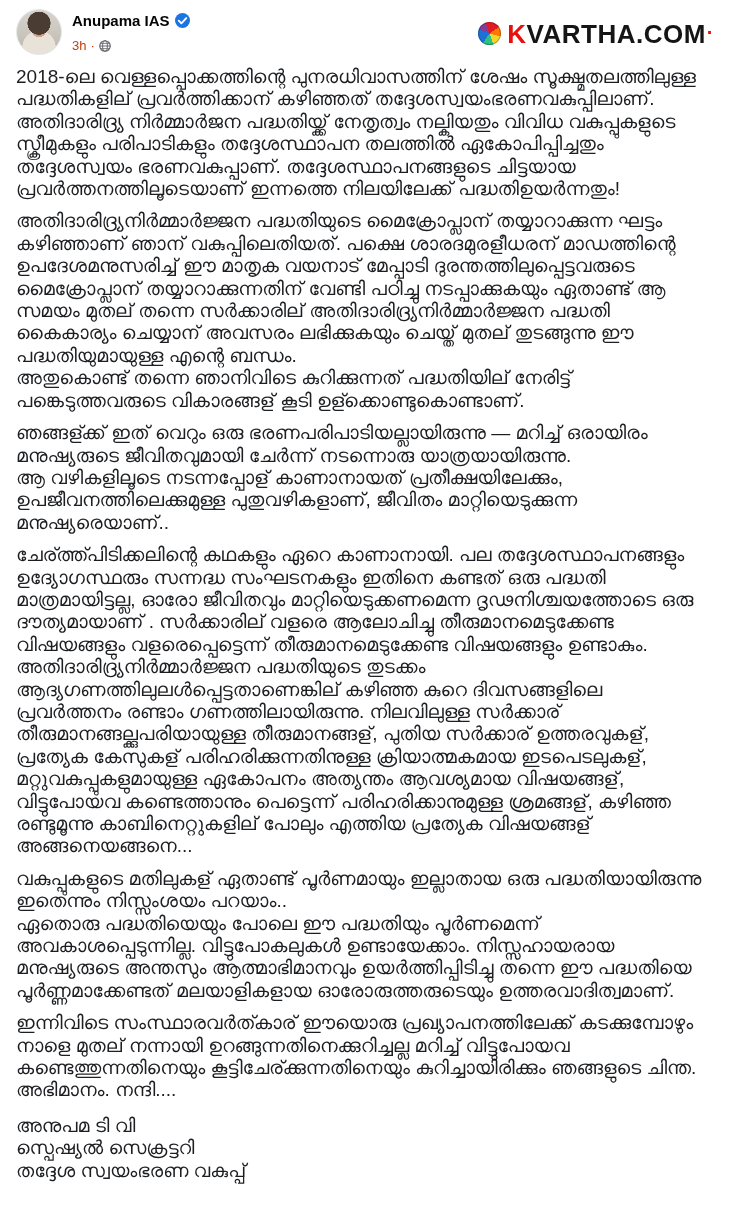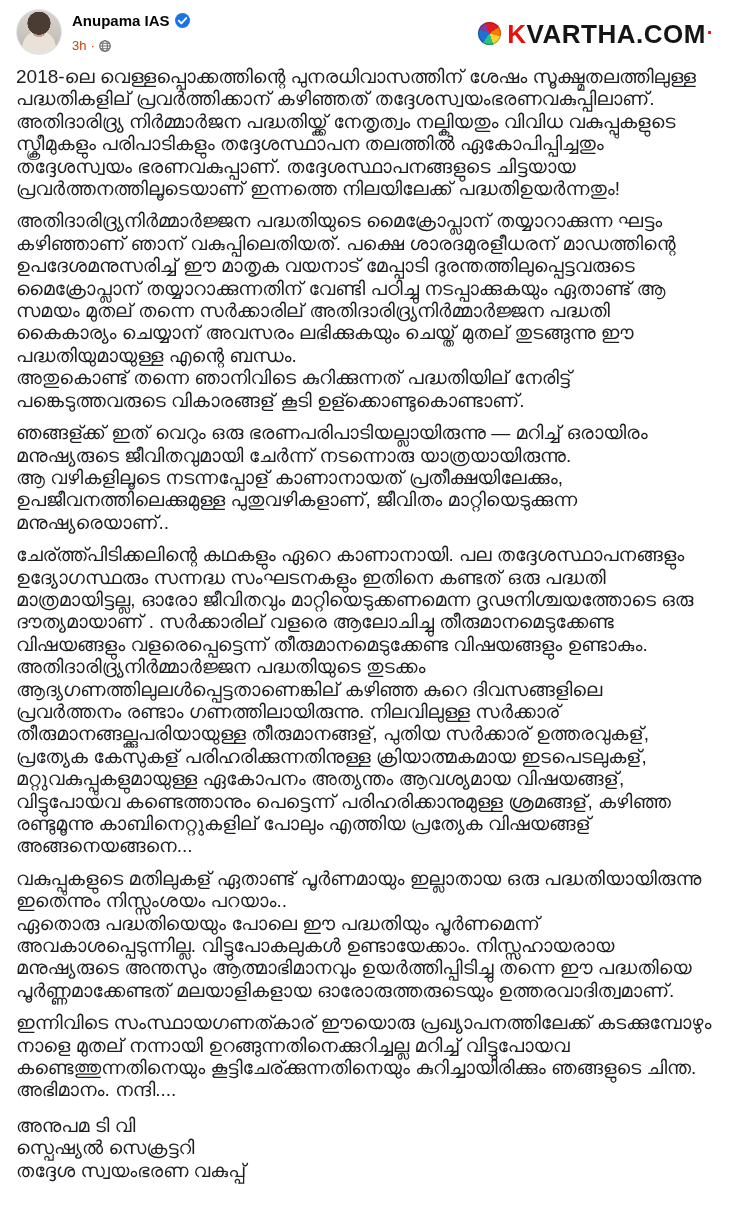--- a/index.html
+++ b/index.html
@@ -165,20 +165,20 @@
   <div class="post-body">
     <p>2018-ലെ വെള്ളപ്പൊക്കത്തിന്റെ പുനരധിവാസത്തിന് ശേഷം സൂക്ഷ്മതലത്തിലുള്ള പദ്ധതികളില് പ്രവർത്തിക്കാന് കഴിഞ്ഞത് തദ്ദേശസ്വയംഭരണവകുപ്പിലാണ്. അതിദാരിദ്ര്യ നിർമ്മാർജന പദ്ധതിയ്ക്ക് നേതൃത്വം നല്കിയതും വിവിധ വകുപ്പുകളുടെ സ്ക്രീമുകളും പരിപാടികളും തദ്ദേശസ്ഥാപന തലത്തിൽ ഏകോപിപ്പിച്ചതും തദ്ദേശസ്വയം ഭരണവകുപ്പാണ്. തദ്ദേശസ്ഥാപനങ്ങളുടെ ചിട്ടയായ പ്രവർത്തനത്തിലൂടെയാണ് ഇന്നത്തെ നിലയിലേക്ക് പദ്ധതിഉയർന്നതും!</p>
     <p>അതിദാരിദ്ര്യനിർമ്മാർജ്ജന പദ്ധതിയുടെ മൈക്രോപ്ലാന് തയ്യാറാക്കുന്ന ഘട്ടം കഴിഞ്ഞാണ് ഞാന് വകുപ്പിലെതിയത്. പക്ഷെ ശാരദമുരളീധരന് മാഡത്തിന്റെ ഉപദേശമനുസരിച്ച് ഈ മാതൃക വയനാട് മേപ്പാടി ദുരന്തത്തിലുപ്പെട്ടവരുടെ മൈക്രോപ്ലാന് തയ്യാറാക്കുന്നതിന് വേണ്ടി പഠിച്ചു നടപ്പാക്കുകയും ഏതാണ്ട് ആ സമയം മുതല് തന്നെ സർക്കാരില് അതിദാരിദ്ര്യനിർമ്മാർജ്ജന പദ്ധതി കൈകാര്യം ചെയ്യാന് അവസരം ലഭിക്കുകയും ചെയ്ത് മുതല് തുടങ്ങുന്നു ഈ പദ്ധതിയുമായുള്ള എന്റെ ബന്ധം.
 അതുകൊണ്ട് തന്നെ ഞാനിവിടെ കുറിക്കുന്നത് പദ്ധതിയില് നേരിട്ട് പങ്കെടുത്തവരുടെ വികാരങ്ങള് കൂടി ഉള്ക്കൊണ്ടുകൊണ്ടാണ്.</p>
     <p>ഞങ്ങള്ക്ക് ഇത് വെറും ഒരു ഭരണപരിപാടിയല്ലായിരുന്നു — മറിച്ച് ഒരായിരം മനുഷ്യരുടെ ജീവിതവുമായി ചേർന്ന് നടന്നൊരു യാത്രയായിരുന്നു.
 ആ വഴികളിലൂടെ നടന്നപ്പോള് കാണാനായത് പ്രതീക്ഷയിലേക്കും, ഉപജീവനത്തിലെക്കുമുള്ള പുതുവഴികളാണ്, ജീവിതം മാറ്റിയെടുക്കുന്ന മനുഷ്യരെയാണ്..</p>
     <p>ചേര്ത്ത്പിടിക്കലിന്റെ കഥകളും ഏറെ കാണാനായി. പല തദ്ദേശസ്ഥാപനങ്ങളും ഉദ്യോഗസ്ഥരും സന്നദ്ധ സംഘടനകളും ഇതിനെ കണ്ടത് ഒരു പദ്ധതി മാത്രമായിട്ടല്ല, ഓരോ ജീവിതവും മാറ്റിയെടുക്കണമെന്ന ദൃഢനിശ്ചയത്തോടെ ഒരു ദൗത്യമായാണ് . സർക്കാരില് വളരെ ആലോചിച്ചു തീരുമാനമെടുക്കേണ്ട വിഷയങ്ങളും വളരെപ്പെട്ടെന്ന് തീരുമാനമെടുക്കേണ്ട വിഷയങ്ങളും ഉണ്ടാകും.
 അതിദാരിദ്ര്യനിർമ്മാർജ്ജന പദ്ധതിയുടെ തുടക്കം ആദ്യഗണത്തിലുലൾപ്പെട്ടതാണെങ്കില് കഴിഞ്ഞ കുറെ ദിവസങ്ങളിലെ പ്രവർത്തനം രണ്ടാം ഗണത്തിലായിരുന്നു. നിലവിലുള്ള സർക്കാര് തീരുമാനങ്ങല്ക്കുപരിയായുള്ള തീരുമാനങ്ങള്, പുതിയ സർക്കാര് ഉത്തരവുകള്, പ്രത്യേക കേസുകള് പരിഹരിക്കുന്നതിനുള്ള ക്രിയാത്മകമായ ഇടപെടലുകള്, മറ്റുവകുപ്പുകളുമായുള്ള ഏകോപനം അത്യന്തം ആവശ്യമായ വിഷയങ്ങള്, വിട്ടുപോയവ കണ്ടെത്താനും പെട്ടെന്ന് പരിഹരിക്കാനുമുള്ള ശ്രമങ്ങള്, കഴിഞ്ഞ രണ്ടുമൂന്നു കാബിനെറ്റുകളില് പോലും എത്തിയ പ്രത്യേക വിഷയങ്ങള് അങ്ങനെയങ്ങനെ...</p>
     <p>വകുപ്പുകളുടെ മതിലുകള് ഏതാണ്ട് പൂർണമായും ഇല്ലാതായ ഒരു പദ്ധതിയായിരുന്നു ഇതെന്നും നിസ്സംശയം പറയാം..
 ഏതൊരു പദ്ധതിയെയും പോലെ ഈ പദ്ധതിയും പൂർണമെന്ന് അവകാശപ്പെടുന്നില്ല. വിട്ടുപോകലുകൾ ഉണ്ടായേക്കാം. നിസ്സഹായരായ മനുഷ്യരുടെ അന്തസും ആത്മാഭിമാനവും ഉയർത്തിപ്പിടിച്ചു തന്നെ ഈ പദ്ധതിയെ പൂർണ്ണമാക്കേണ്ടത് മലയാളികളായ ഓരോരുത്തരുടെയും ഉത്തരവാദിത്വമാണ്.</p>
-    <p>ഇന്നിവിടെ സംസ്ഥായഗണത്കാര് ഈയൊരു പ്രഖ്യാപനത്തിലേക്ക് കടക്കുമ്പോഴും നാളെ മുതല് നന്നായി ഉറങ്ങുന്നതിനെക്കുറിച്ചല്ല മറിച്ച് വിട്ടുപോയവ കണ്ടെത്തുന്നതിനെയും കൂട്ടിചേര്ക്കുന്നതിനെയും കുറിച്ചായിരിക്കും ഞങ്ങളുടെ ചിന്ത.
+    <p>ഇന്നിവിടെ സംസ്ഥാരവർത്കാര് ഈയൊരു പ്രഖ്യാപനത്തിലേക്ക് കടക്കുമ്പോഴും നാളെ മുതല് നന്നായി ഉറങ്ങുന്നതിനെക്കുറിച്ചല്ല മറിച്ച് വിട്ടുപോയവ കണ്ടെത്തുന്നതിനെയും കൂട്ടിചേര്ക്കുന്നതിനെയും കുറിച്ചായിരിക്കും ഞങ്ങളുടെ ചിന്ത.
 അഭിമാനം. നന്ദി....</p>
     <p class="signature">അനുപമ ടി വി
 സ്പെഷ്യൽ സെക്രട്ടറി
 തദ്ദേശ സ്വയംഭരണ വകുപ്പ്</p>
   </div>
 
 </div>
 
 </body></html>

